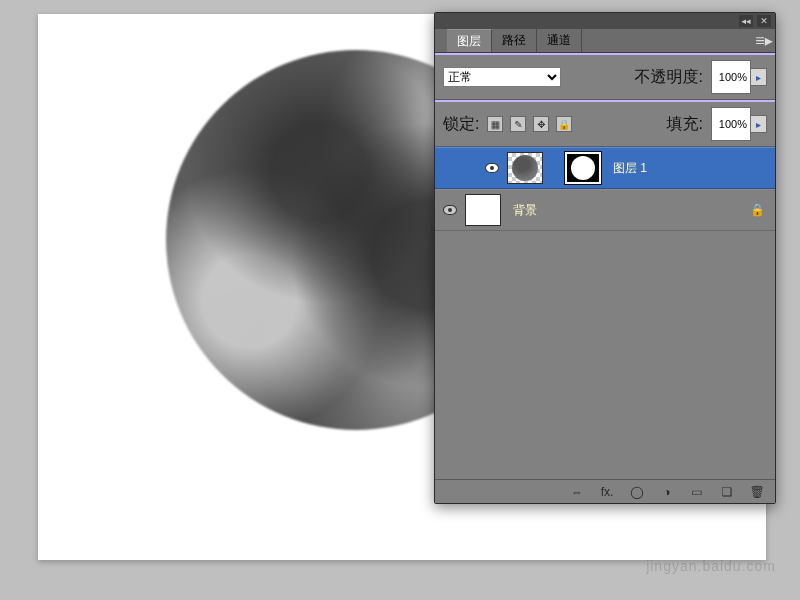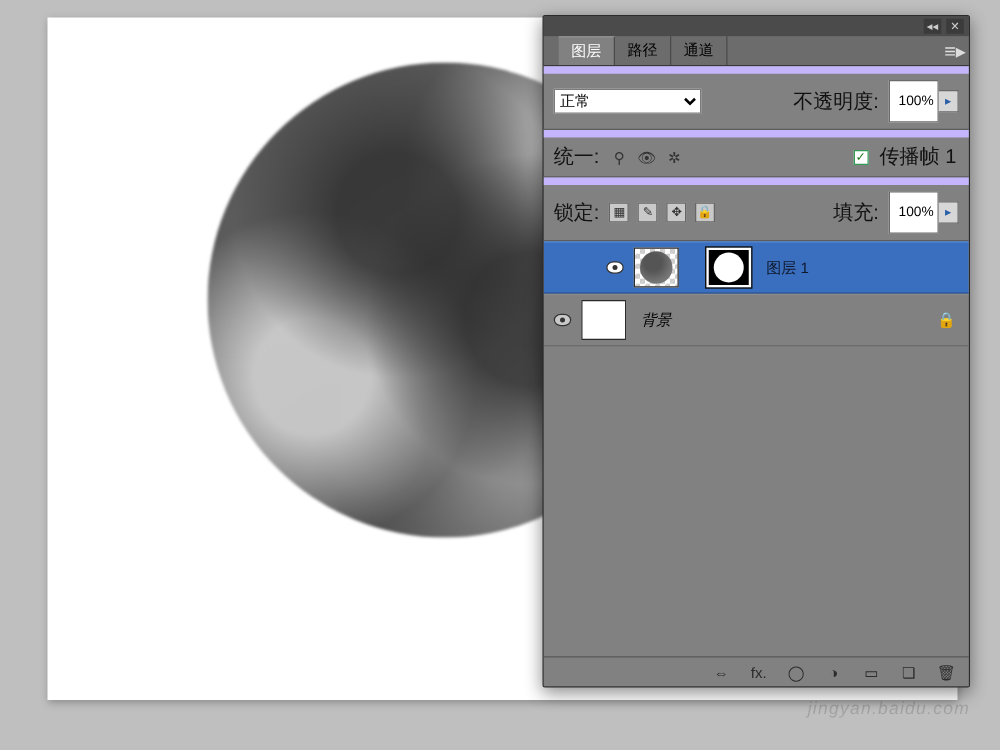--- a/index.html
+++ b/index.html
@@ -20,53 +20,53 @@
 }
 
 .panel { position: absolute; right: 24px; top: 12px; width: 342px; background: #5e5e5e; border: 1px solid #2b2b2b; border-radius: 2px; box-shadow: 0 4px 14px rgba(0,0,0,.45); }
 .panel-titlebar { height: 16px; background: #4b4b4b; display: flex; justify-content: flex-end; align-items: center; padding-right: 4px; gap: 4px; }
 .titlebar-btn { width: 14px; height: 12px; background: #3b3b3b; display: flex; align-items: center; justify-content: center; color: #ccc; font-size: 9px; cursor: pointer; }
 .tabs { display: flex; height: 24px; background: #6c6c6c; border-bottom: 1px solid #3a3a3a; padding-left: 12px; }
 .tab { padding: 0 10px; font-size: 12px; color: #000000; display: flex; align-items: center; border-right: 1px solid #4a4a4a; cursor: pointer; }
 .tab.active { background: #818181; color: #fff; border-top: 1px solid #939393; }
 .tab-menu { margin-left: auto; width: 22px; display: flex; align-items: center; justify-content: center; color: #ddd; cursor: pointer; }
 
-.row { display: flex; align-items: center; padding: 5px 8px; gap: 6px; background: #818181; border-top: 6px solid #c4b5fd; border-bottom: 1px solid #5c5c5c; font-size: 12px; color: #222; }
+.row { display: flex; align-items: center; padding: 5px 8px; gap: 6px; background: #818181; border-top: 2px solid #c4b5fd; border-bottom: 1px solid #5c5c5c; font-size: 12px; color: #222; }
 select { font-size: 12px; height: 20px; background: #fff; border: 1px solid #7a7a7a; }
 .blend-select { width: 118px; }
 .pct-input { display: flex; align-items: center; }
 .pct-input input { width: 40px; height: 34px; font-size: 11px; text-align: right; padding-right: 3px; border: 1px solid #6a6a6a; background: #fff; }
 .pct-btn { width: 16px; height: 18px; background: #d7d7d7; border: 1px solid #6a6a6a; border-left: none; color: #2a60a8; display: flex; align-items: center; justify-content: center; font-size: 10px; cursor: pointer; }
 .lbl { color: #111; font-size: 16px; margin-right: 2px; }
 .spacer { flex: 1; }
 .mini-icon { width: 16px; height: 16px; display: inline-flex; align-items: center; justify-content: center; color: #333; font-size: 12px; cursor: pointer; }
 .ckbox { width: 12px; height: 12px; background: #fff; border: 1px solid #395; display: inline-flex; align-items: center; justify-content: center; color: #1a7a1a; font-size: 10px; margin-right: 3px; cursor: pointer; }
 .lock-icons { display: flex; gap: 7px; align-items: center; }
 .lock-ic { width: 16px; height: 16px; border: 1px solid #666; background: #c9c9c9; display: inline-flex; align-items: center; justify-content: center; font-size: 10px; color: #333; cursor: pointer; }
 
 .layer-list { background: #818181; height: 332px; overflow: auto; }
 .layer-row { display: flex; align-items: center; height: 42px; border-bottom: 1px solid #6a6a6a; border-top: 1px solid #8d8d8d; padding: 0 6px; gap: 6px; }
-.layer-row.selected { background: #3a6fbf; color: #0f172a; border-top-color: #5a8bd4; border-bottom-color: #2a4f8a; padding-left: 48px; }
+.layer-row.selected { background: #3a6fbf; color: #fef9c3; border-top-color: #5a8bd4; border-bottom-color: #2a4f8a; padding-left: 48px; }
 .vis { width: 18px; height: 18px; display: flex; align-items: center; justify-content: center; cursor: pointer; }
 .eye { width: 14px; height: 10px; border: 1px solid #333; border-radius: 50%/60%; background: #c9c9c9; position: relative; }
 .eye::after { content: ""; position: absolute; left: 4px; top: 2px; width: 4px; height: 4px; background: #333; border-radius: 50%; }
 .layer-row.selected .eye { background: #fff; }
 .thumb { width: 36px; height: 32px; border: 1px solid #2a2a2a; background: #fff; display: flex; align-items: center; justify-content: center; }
 .thumb.checker { background-image: linear-gradient(45deg,#ccc 25%,transparent 25%),linear-gradient(-45deg,#ccc 25%,transparent 25%),linear-gradient(45deg,transparent 75%,#ccc 75%),linear-gradient(-45deg,transparent 75%,#ccc 75%); background-size: 8px 8px; background-position: 0 0,0 4px,4px -4px,-4px 0; }
 .moon-sm { width: 26px; height: 26px; border-radius: 50%; background: radial-gradient(circle at 40% 35%, #555 0 30%, #777 70%, #666 100%); filter: blur(.3px); }
 .link-gap { width: 10px; }
 .mask-thumb { width: 36px; height: 32px; border: 2px solid #fff; outline: 1px solid #111; background: #000; display: flex; align-items: center; justify-content: center; }
 .mask-circle { width: 24px; height: 24px; background: #fff; border-radius: 50%; }
 .layer-name { font-size: 12px; padding-left: 6px; }
-.layer-name.bg { font-style: italic; color: #000000; }
+.layer-name.bg { color: #fef9c3; }
 .lock-ind { margin-left: auto; color: #555; font-size: 12px; padding-right: 4px; }
 
 .panel-footer { height: 24px; background: #818181; border-top: 1px solid #5a5a5a; display: flex; align-items: center; justify-content: flex-end; gap: 10px; padding: 0 8px; }
 .fbtn { width: 20px; height: 18px; display: flex; align-items: center; justify-content: center; color: #2b2b2b; font-size: 12px; cursor: pointer; }
-.watermark { position: absolute; right: 24px; bottom: 26px; font-size: 14px; color: rgba(0,0,0,.15); letter-spacing: 1px; font-style: italic; }
+.watermark { position: absolute; right: 24px; bottom: 26px; font-size: 14px; color: rgba(0,0,0,.15); letter-spacing: 1px; }
 </style>
 </head>
 <body>
 
 <div class="canvas-area">
   <div class="moon"></div>
 </div>
 
 <div class="panel">
   <div class="panel-titlebar">
@@ -86,29 +86,20 @@
       <option>正常</option>
     </select>
     <div class="spacer"></div>
     <span class="lbl">不透明度:</span>
     <div class="pct-input">
       <input value="100%" style="">
       <div class="pct-btn">▸</div>
     </div>
   </div>
 
-  <div class="row">
-    <span class="lbl">统一:</span>
-    <span class="mini-icon">⚲</span>
-    <span class="mini-icon">👁</span>
-    <span class="mini-icon">✲</span>
-    <div class="spacer"></div>
-    <span class="ckbox">✓</span>
-    <span class="lbl">传播帧 1</span>
-  </div>
 
   <div class="row">
     <span class="lbl">锁定:</span>
     <div class="lock-icons">
       <span class="lock-ic">▦</span>
       <span class="lock-ic">✎</span>
       <span class="lock-ic">✥</span>
       <span class="lock-ic">🔒</span>
     </div>
     <div class="spacer"></div>

